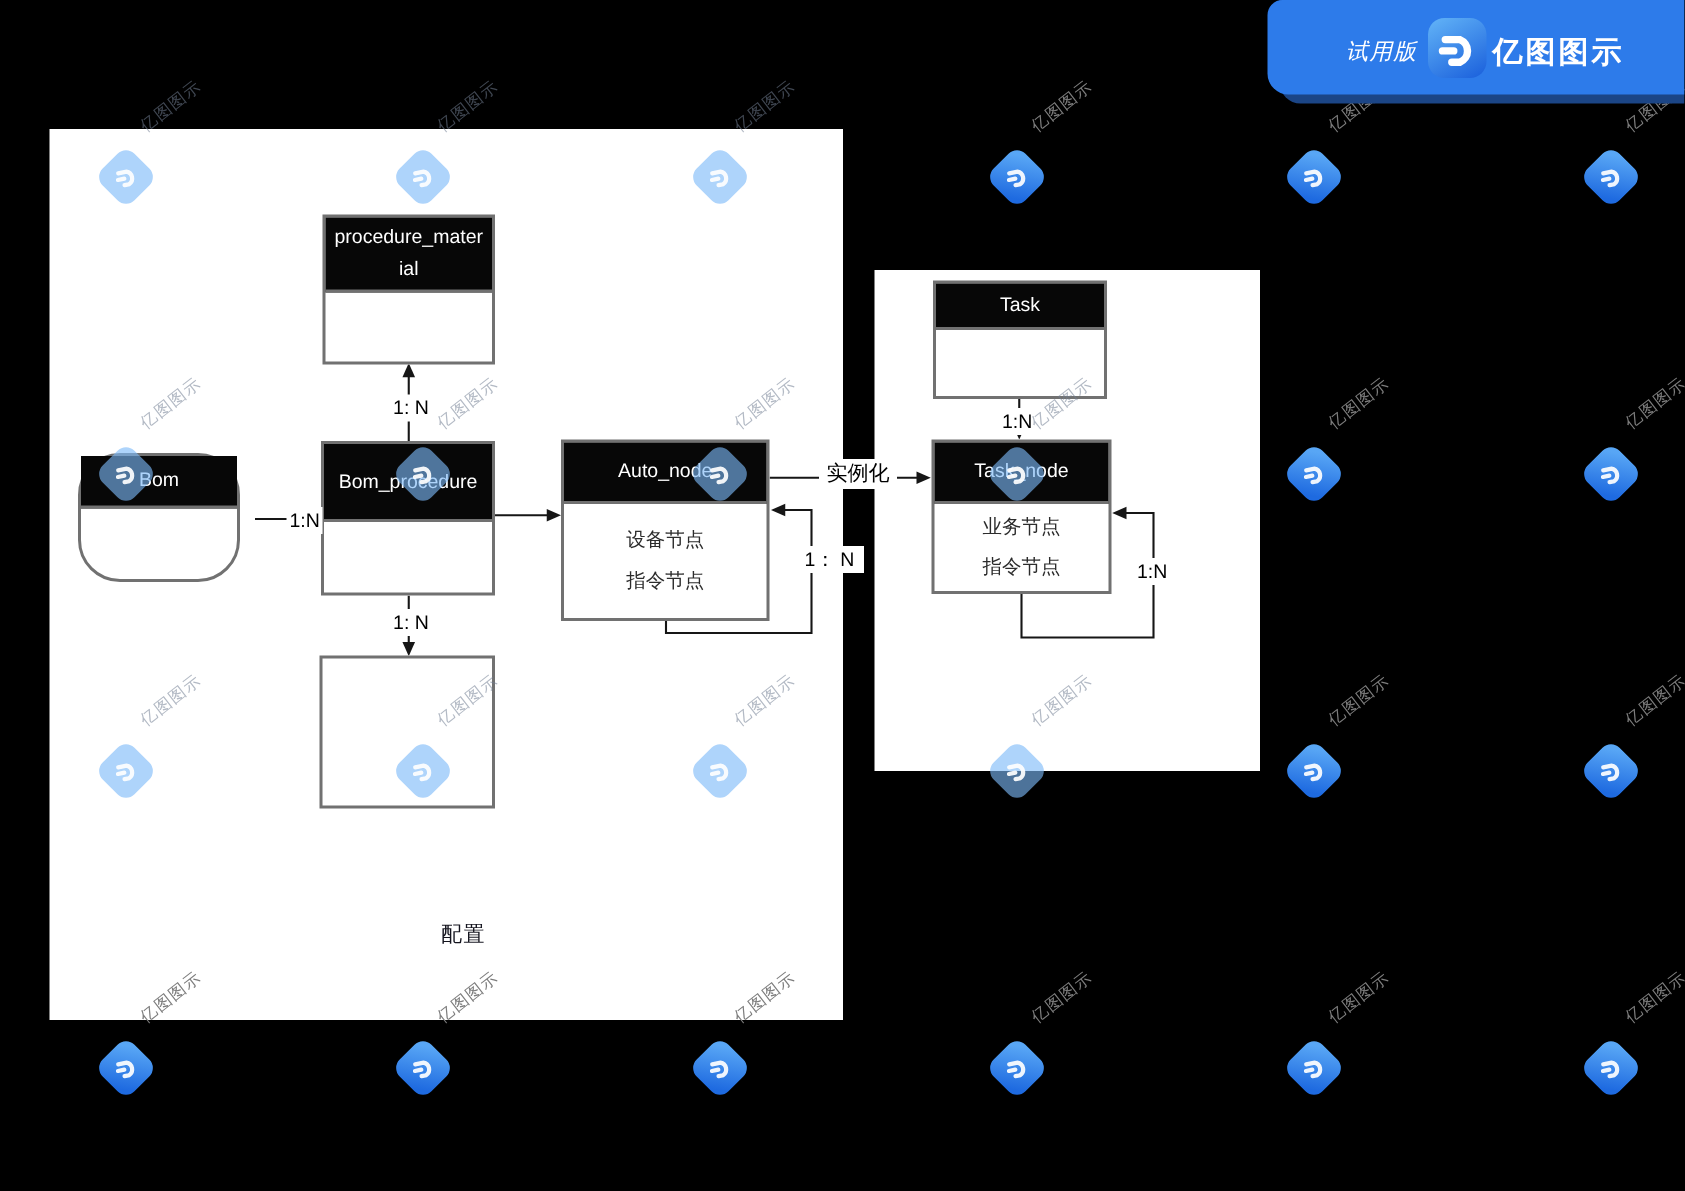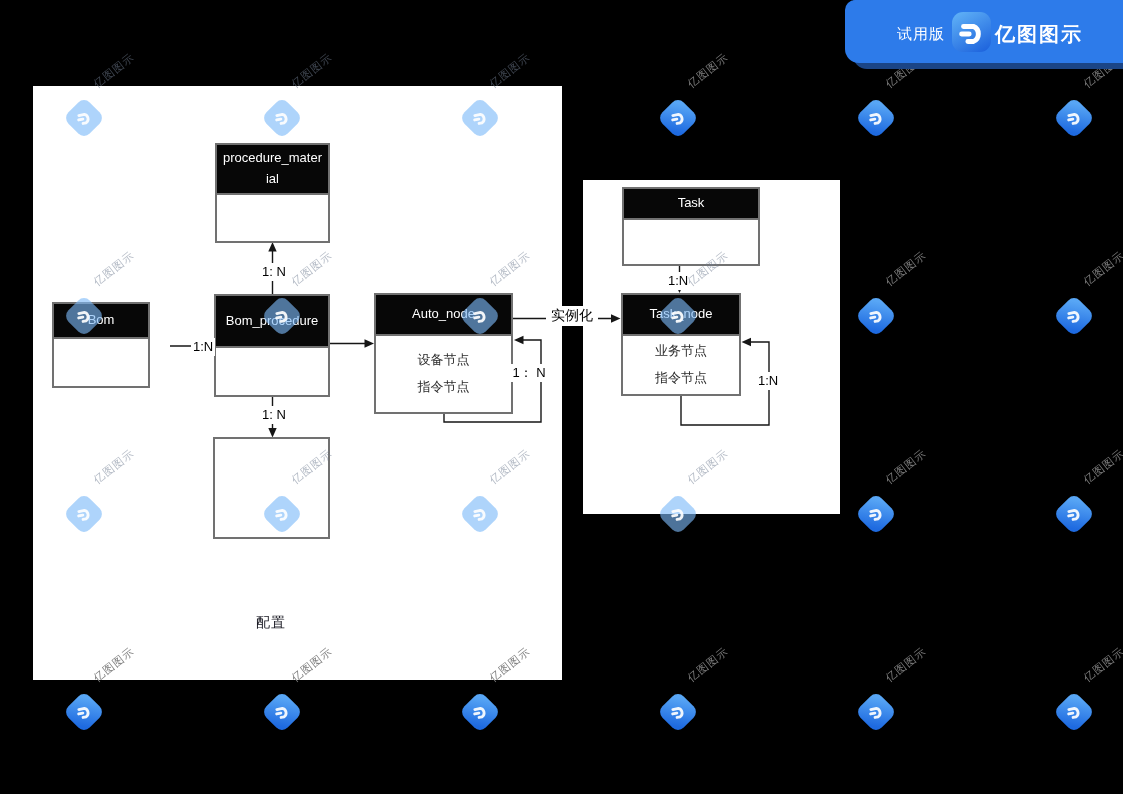--- a/index.html
+++ b/index.html
@@ -2,21 +2,21 @@
 <html><head>
 <meta charset="utf-8">
 <style>
   html,body{margin:0;padding:0;background:#000;}
   body{width:1123px;height:794px;position:relative;overflow:hidden;
        font-family:"Liberation Sans","DejaVu Sans",sans-serif;}
 
   
   .group{position:absolute;background:#fff;z-index:1;}
   .group-label{position:absolute;z-index:4;font-size:14px;color:#14141e;
-       letter-spacing:1px;}
+       letter-spacing:1px;margin-left:38px;}
 
   
   .entity{position:absolute;z-index:3;box-sizing:border-box;
        border:2px solid #717171;background:#fff;display:flex;flex-direction:column;}
   .e-head{box-sizing:border-box;background:#070707;color:#fff;
        border-bottom:2px solid #717171;display:flex;align-items:center;
        justify-content:center;text-align:center;font-size:13px;line-height:1.6;
        word-break:break-all;padding:0 5px;}
   .e-body{flex:1;display:flex;flex-direction:column;align-items:center;
        justify-content:center;font-size:13px;color:#2c2c2c;line-height:2.05;}
@@ -41,21 +41,21 @@
        transform-origin:0 50%;font-size:11px;letter-spacing:1px;white-space:nowrap;}
   .wm-light .wm-t{color:rgba(115,128,148,0.55);}
   .wm-vivid .wm-t{color:#7d7d7d;}
 
   
   .banner-shadow{position:absolute;left:853px;right:0;top:0;height:69px;
        background:#1b4586;border-radius:0 0 0 14px;z-index:6;}
   .banner{position:absolute;left:845px;right:0;top:0;height:63px;
        background:#2d7bea;border-radius:10px 0 0 14px;z-index:7;}
   .trial{position:absolute;left:52px;top:25px;color:#fff;font-size:15px;
-       letter-spacing:1px;}
+       letter-spacing:1px;font-style:italic;}
   .logo{position:absolute;left:107px;top:12px;width:39px;height:40px;
        border-radius:11px;background:linear-gradient(150deg,#5fb0f6 5%,#1d63dd 95%);}
   .logo svg{position:absolute;left:5px;top:6px;}
   .brand{position:absolute;left:150px;top:21px;color:#fff;font-size:20px;
        font-weight:bold;letter-spacing:2px;}
 </style>
 </head>
 <body>
 
 <svg width="0" height="0" style="position:absolute">
@@ -95,21 +95,21 @@
 
   <path class="wire" d="M 681 396 V 425 H 769 V 342 H 748"></path>
   <polygon class="head" points="741.5,342 751,337.8 751,346.2"></polygon>
 </svg>
 
 <div class="entity" style="left:215px;top:143px;width:115px;height:100px;">
   <div class="e-head" style="height:50px">procedure_material</div>
   <div class="e-body"></div>
 </div>
 
-<div class="entity" style="left:52px;top:302px;width:98px;height:86px;">
+<div class="entity" style="left:52px;top:302px;width:108px;height:86px;border-radius:28px;">
   <div class="e-head" style="height:35px">Bom</div>
   <div class="e-body"></div>
 </div>
 
 <div class="entity" style="left:214px;top:294px;width:116px;height:103px;">
   <div class="e-head" style="height:52px">Bom_procedure</div>
   <div class="e-body"></div>
 </div>
 
 <div class="entity" style="left:374px;top:293px;width:139px;height:121px;">
@@ -117,37 +117,37 @@
   <div class="e-body">
     <div>设备节点</div>
     <div>指令节点</div>
   </div>
 </div>
 
 <div class="entity" style="left:213px;top:437px;width:117px;height:102px;">
   <div class="e-body"></div>
 </div>
 
-<div class="entity" style="left:622px;top:187px;width:138px;height:79px;">
+<div class="entity" style="left:622px;top:187px;width:116px;height:79px;">
   <div class="e-head" style="height:31px">Task</div>
   <div class="e-body"></div>
 </div>
 
 <div class="entity" style="left:621px;top:293px;width:120px;height:103px;">
   <div class="e-head" style="height:41px">Task_node</div>
   <div class="e-body">
     <div>业务节点</div>
     <div>指令节点</div>
   </div>
 </div>
 
 <div class="lbl" style="left:252px;top:263px;width:40px;">1: N</div>
 <div class="lbl" style="left:191px;top:338px;">1:N</div>
 <div class="lbl" style="left:252px;top:406px;width:40px;">1: N</div>
-<div class="lbl" style="left:506px;top:364px;width:42px;">1： N</div>
+<div class="lbl" style="left:530px;top:364px;width:42px;">1： N</div>
 <div class="lbl" style="left:546px;top:306px;width:48px;font-size:14px;">实例化</div>
 <div class="lbl" style="left:666px;top:272px;">1:N</div>
 <div class="lbl" style="left:756px;top:372px;">1:N</div>
 
 <div class="wm wm-light" style="left:69px;top:103px">
     <div class="wm-d"></div>
     <svg class="wm-glyph" viewBox="-10 -10 20 20">
       <use href="#swirl" transform="rotate(-12) scale(0.92)"></use>
     </svg>
     <span class="wm-t">亿图图示</span>

